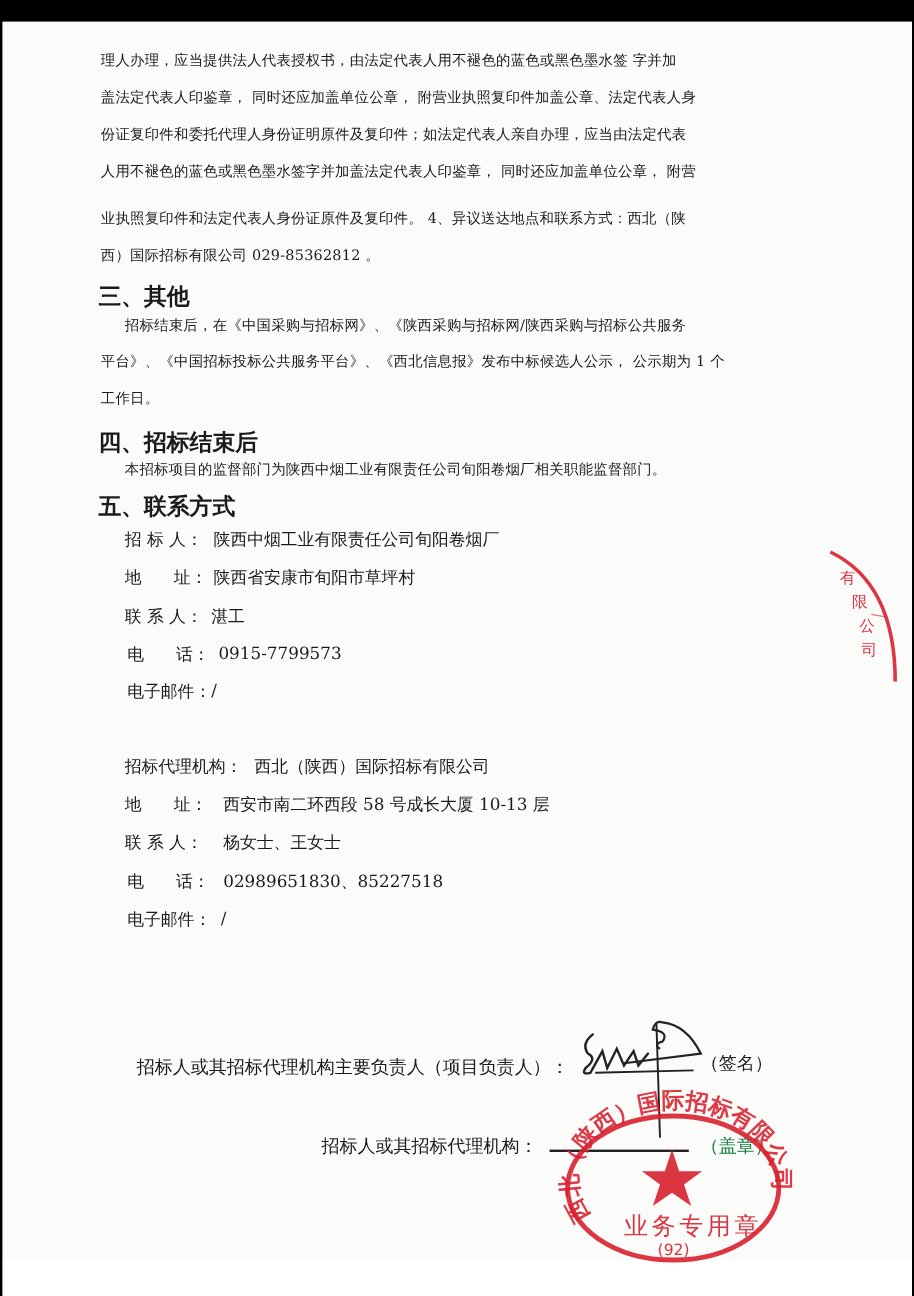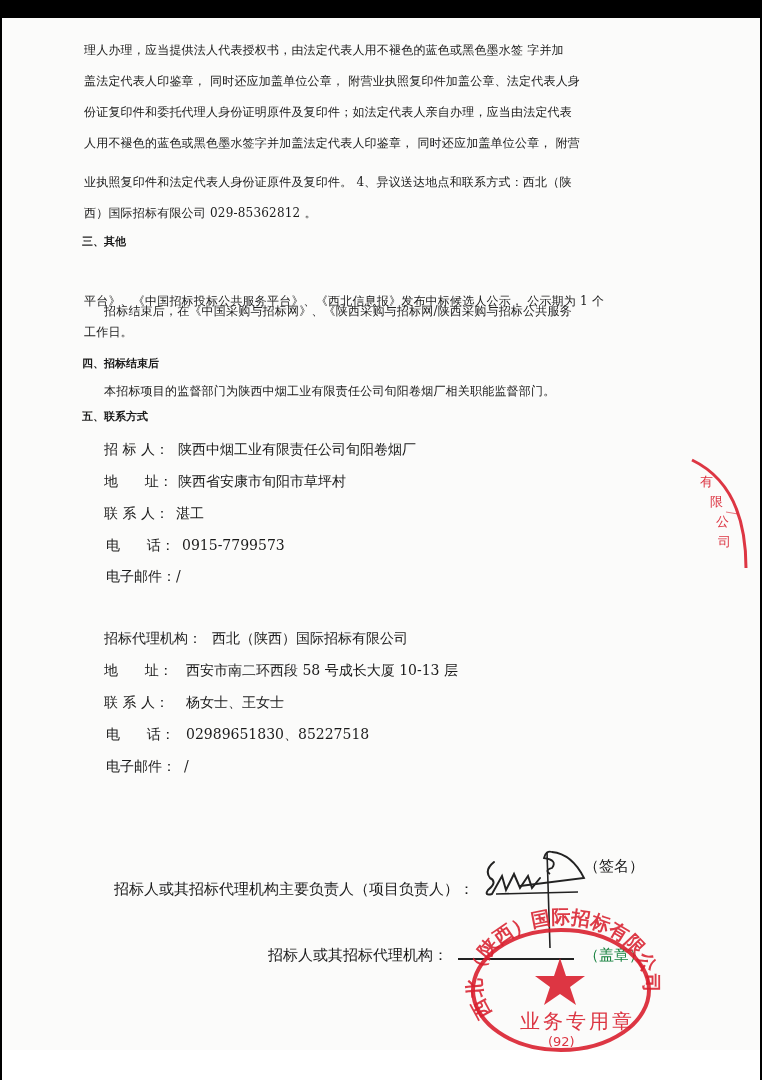--- a/index.html
+++ b/index.html
@@ -13,25 +13,25 @@
     position: absolute; left: 2px; top: 18px; width: 758px; height: 1032px;
     background: #fbfbfa;
   }
   .bottom-white {
     position: absolute; left: 2px; top: 1050px; width: 758px; height: 30px; background: #fff;
   }
   .line {
     position: absolute; left: 84px; font-size: 12px; white-space: nowrap; letter-spacing: 0.2px;
   }
   .heading {
-    position: absolute; left: 82px; font-size: 11px; font-weight: bold;
+    position: absolute; left: 82px; font-size: 19px; font-weight: bold;
     font-family: "DejaVu Sans", "Liberation Sans", sans-serif;
     white-space: nowrap;
   }
-  .indent { left: 104px; margin-top: 40px; }
+  .indent { left: 104px; }
   .contact-row { position: absolute; font-size: 14px; white-space: nowrap; }
   .contact-label { position: absolute; left: 104px; }
   .contact-value { position: absolute; }
   .sig-line { position: absolute; font-size: 15px; white-space: nowrap; }
   svg { position: absolute; overflow: visible; }
 </style>
 </head>
 <body>
 
 <div class="page"></div>
@@ -94,21 +94,21 @@
     <span class="contact-label" style="white-space:pre; left:106px">电      话：</span>
     <span class="contact-value" style="left:186px">02989651830、85227518</span>
   </div>
   <div class="contact-row" style="top:758px; left:0; width:762px">
     <span class="contact-label" style="left:106px">电子邮件：</span>
     <span class="contact-value" style="left:184px">/</span>
   </div>
 </div>
 
 <div class="sig-line" style="top:880px; left:114px">招标人或其招标代理机构主要负责人（项目负责人）：</div>
-<div class="sig-line" style="top:857px; left:584px">（签名）</div>
+<div class="sig-line" style="top:877px; left:584px">（签名）</div>
 
 <svg style="left:480px; top:848px" width="110" height="70" viewBox="0 0 110 70">
   <path d="M14,14 Q4,22 10,30 Q18,34 8,42 Q4,48 12,46 L22,28 L26,42 L34,26 L40,40 L48,28 L52,40 L60,30" stroke="#222" stroke-width="2" fill="none" stroke-linecap="round"></path>
   <path d="M40,38 L104,30 Q92,6 72,4 Q66,2 64,10 Q78,12 72,20 Q64,22 70,26" stroke="#222" stroke-width="1.8" fill="none"></path>
   <line x1="16" y1="46" x2="98" y2="44" stroke="#222" stroke-width="1.6"></line>
   <line x1="67" y1="4" x2="70" y2="100" stroke="#222" stroke-width="1.6"></line>
 </svg>
 
 <div class="sig-line" style="top:946px; left:268px">招标人或其招标代理机构：</div>
 <div style="position:absolute; left:458px; top:958px; width:116px; height:2px; background:#222"></div>

